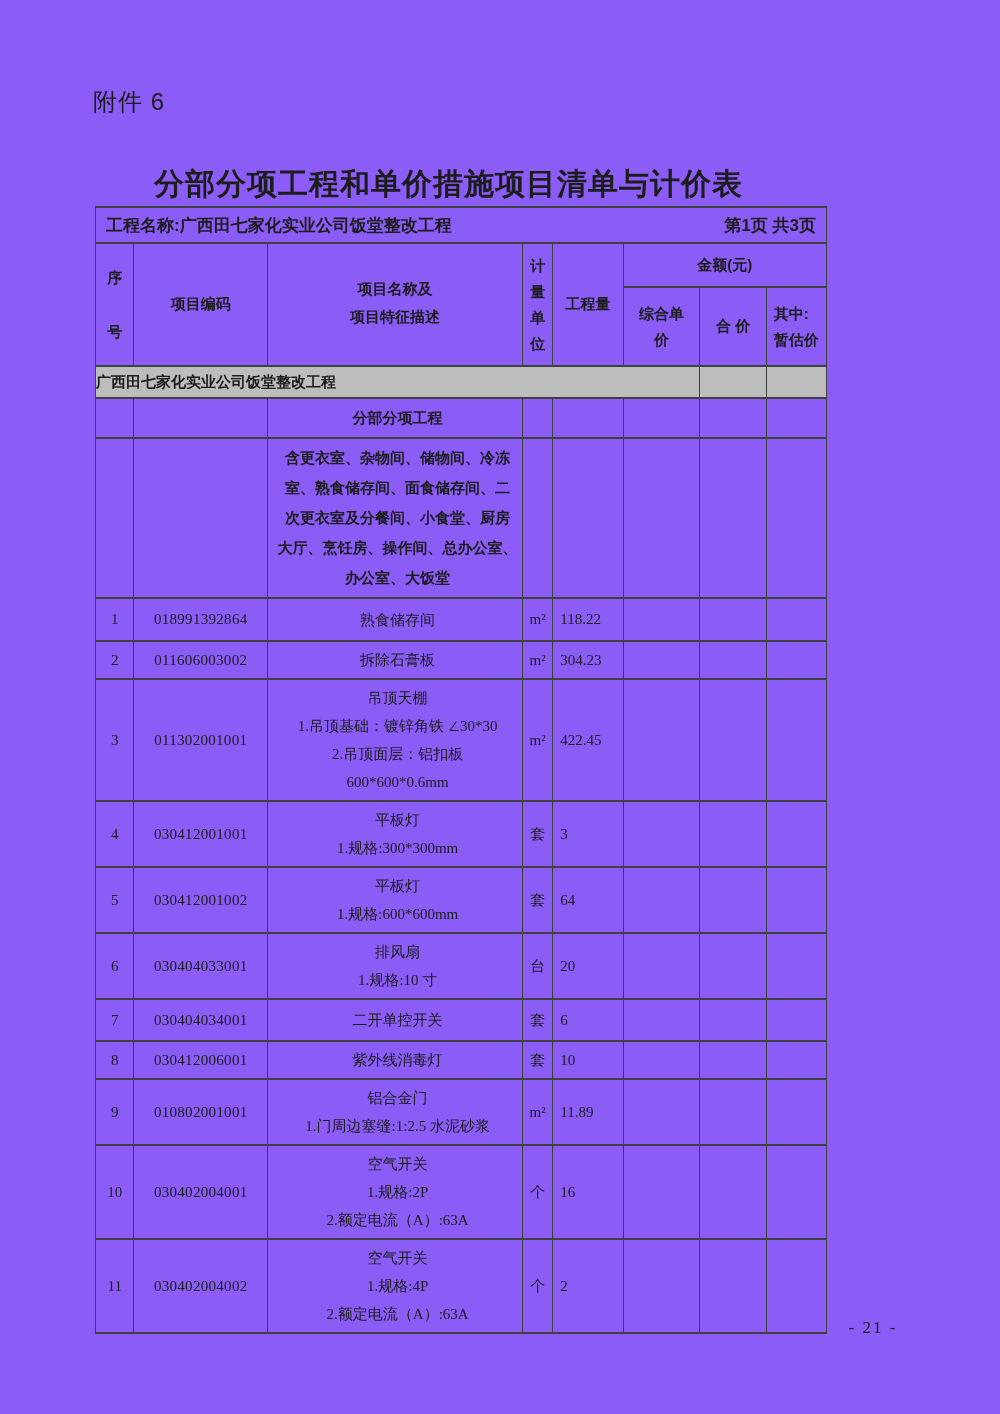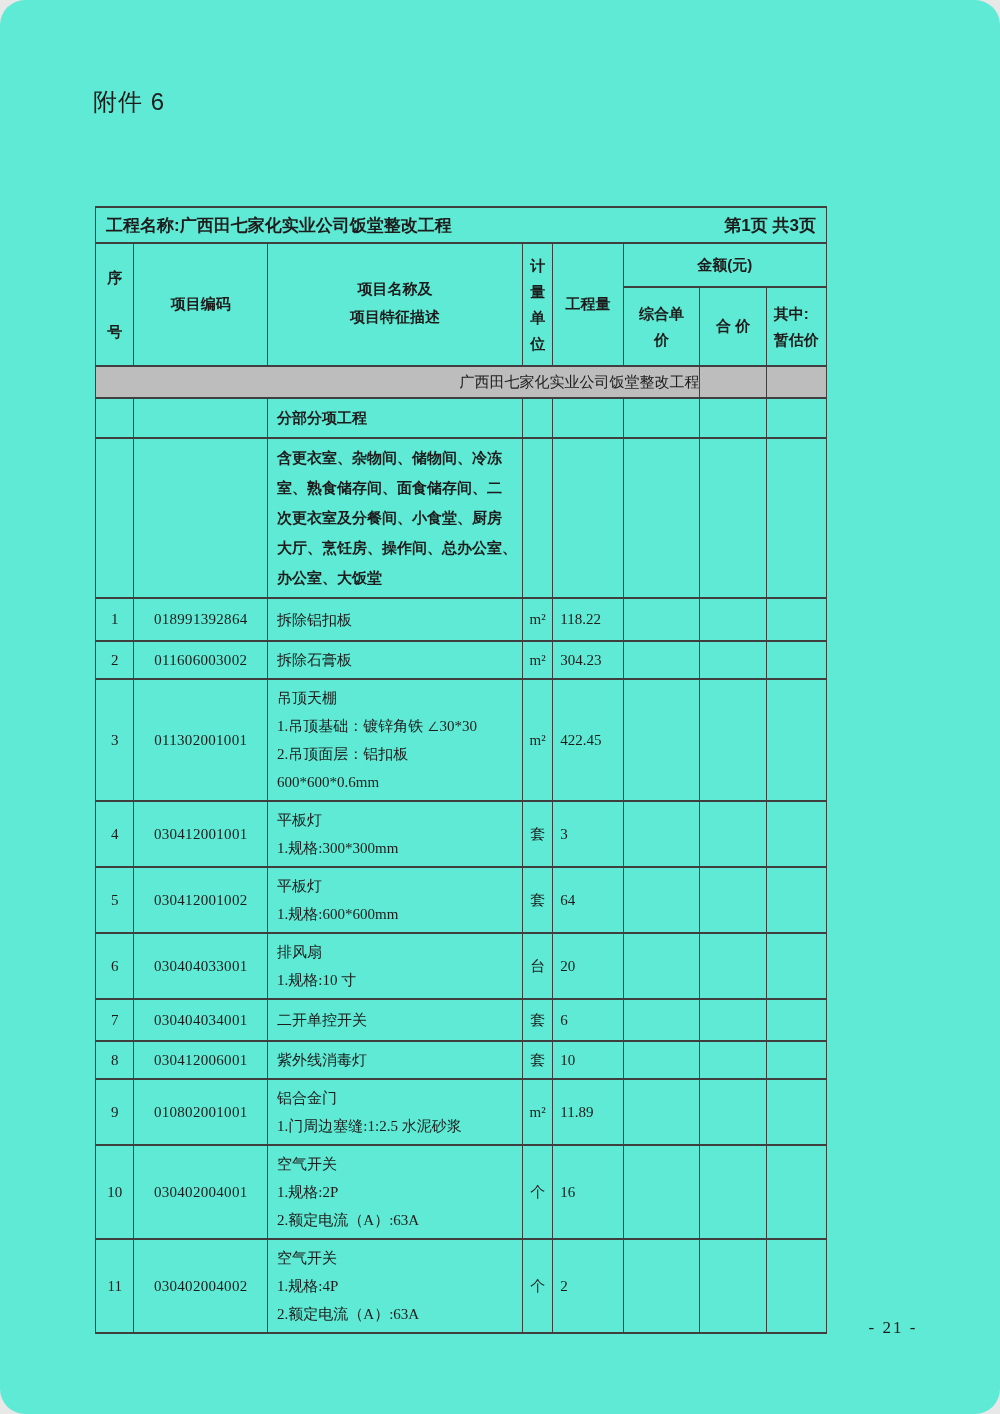--- a/index.html
+++ b/index.html
@@ -54,57 +54,58 @@
     white-space:pre-line;
   }
   .seq-hdr{line-height:54px;}
   .unitcol-hdr{line-height:26px;}
   .name-hdr{line-height:28px;font-family:Liberation Mono, monospace;}
   .uprice-hdr{line-height:26px;}
   .est-hdr{text-align:left;padding-left:7px !important;line-height:26px;margin-left:8px;}
   
   .section-row td{background:#bdbdbd;}
   .section-cell{
-    text-align:right;
-    font-family:"Liberation Sans", sans-serif;
-    font-weight:normal;font-size:16px;
+    text-align:left;
+    font-family:"Liberation Sans", sans-serif;
+    font-weight:bold;font-size:16px;
   }
   
   .c{text-align:center;}
   .code{letter-spacing:0.3px;}
   .desc{
-    text-align:left;
+    text-align:center;
     padding:4px 4px 4px 9px !important;
     white-space:pre-line;
     line-height:28px;
   }
   .desc-bold{
     font-family:"Liberation Sans", sans-serif;
     font-weight:bold;font-size:15px;
     line-height:30px;
   }
   .qty{text-align:left;padding-left:7px !important;}
   .unit{font-size:14px;margin-left:38px;}
   
   .cut-row td{border-bottom:none;}
   .cut-row td.keep-bottom{border-bottom:2px solid #3f3f3f;}
   .footer-num{
-    position:absolute;left:838px;top:1318px;width:110px;
+    position:absolute;left:818px;top:1318px;width:110px;
     text-align:center;
     font-size:17px;letter-spacing:2px;
     font-family:"Liberation Serif", serif;
   }
 </style>
 </head>
 <body>
 
-<div class="page" style="background: #5eead4; color: rgb(28, 28, 28); border-radius: 25px;">
+<div class="page" style="background: #8b5cf6; color: rgb(28, 28, 28);">
 
   <div class="attachment">附件 6</div>
 
+  <div class="page-title">分部分项工程和单价措施项目清单与计价表</div>
 
   <table class="boq">
     <colgroup>
       <col style="width:37px">
         <col style="width:129px">
         <col style="width:246px">
         <col style="width:29px">
       <col style="width:68px">
         <col style="width:74px">
         <col style="width:64px">
@@ -170,21 +171,21 @@
       <td class="c unit"></td>
       <td class="qty"></td>
       <td></td>
       <td></td>
       <td></td>
     </tr>
 
     <tr style="height:43px">
       <td class="c">1</td>
       <td class="c code">018991392864</td>
-      <td class="desc">拆除铝扣板</td>
+      <td class="desc">熟食储存间</td>
       <td class="c unit">m²</td>
       <td class="qty">118.22</td>
       <td></td>
       <td></td>
       <td></td>
     </tr>
 
     <tr style="height:38px">
       <td class="c">2</td>
       <td class="c code">011606003002</td>

